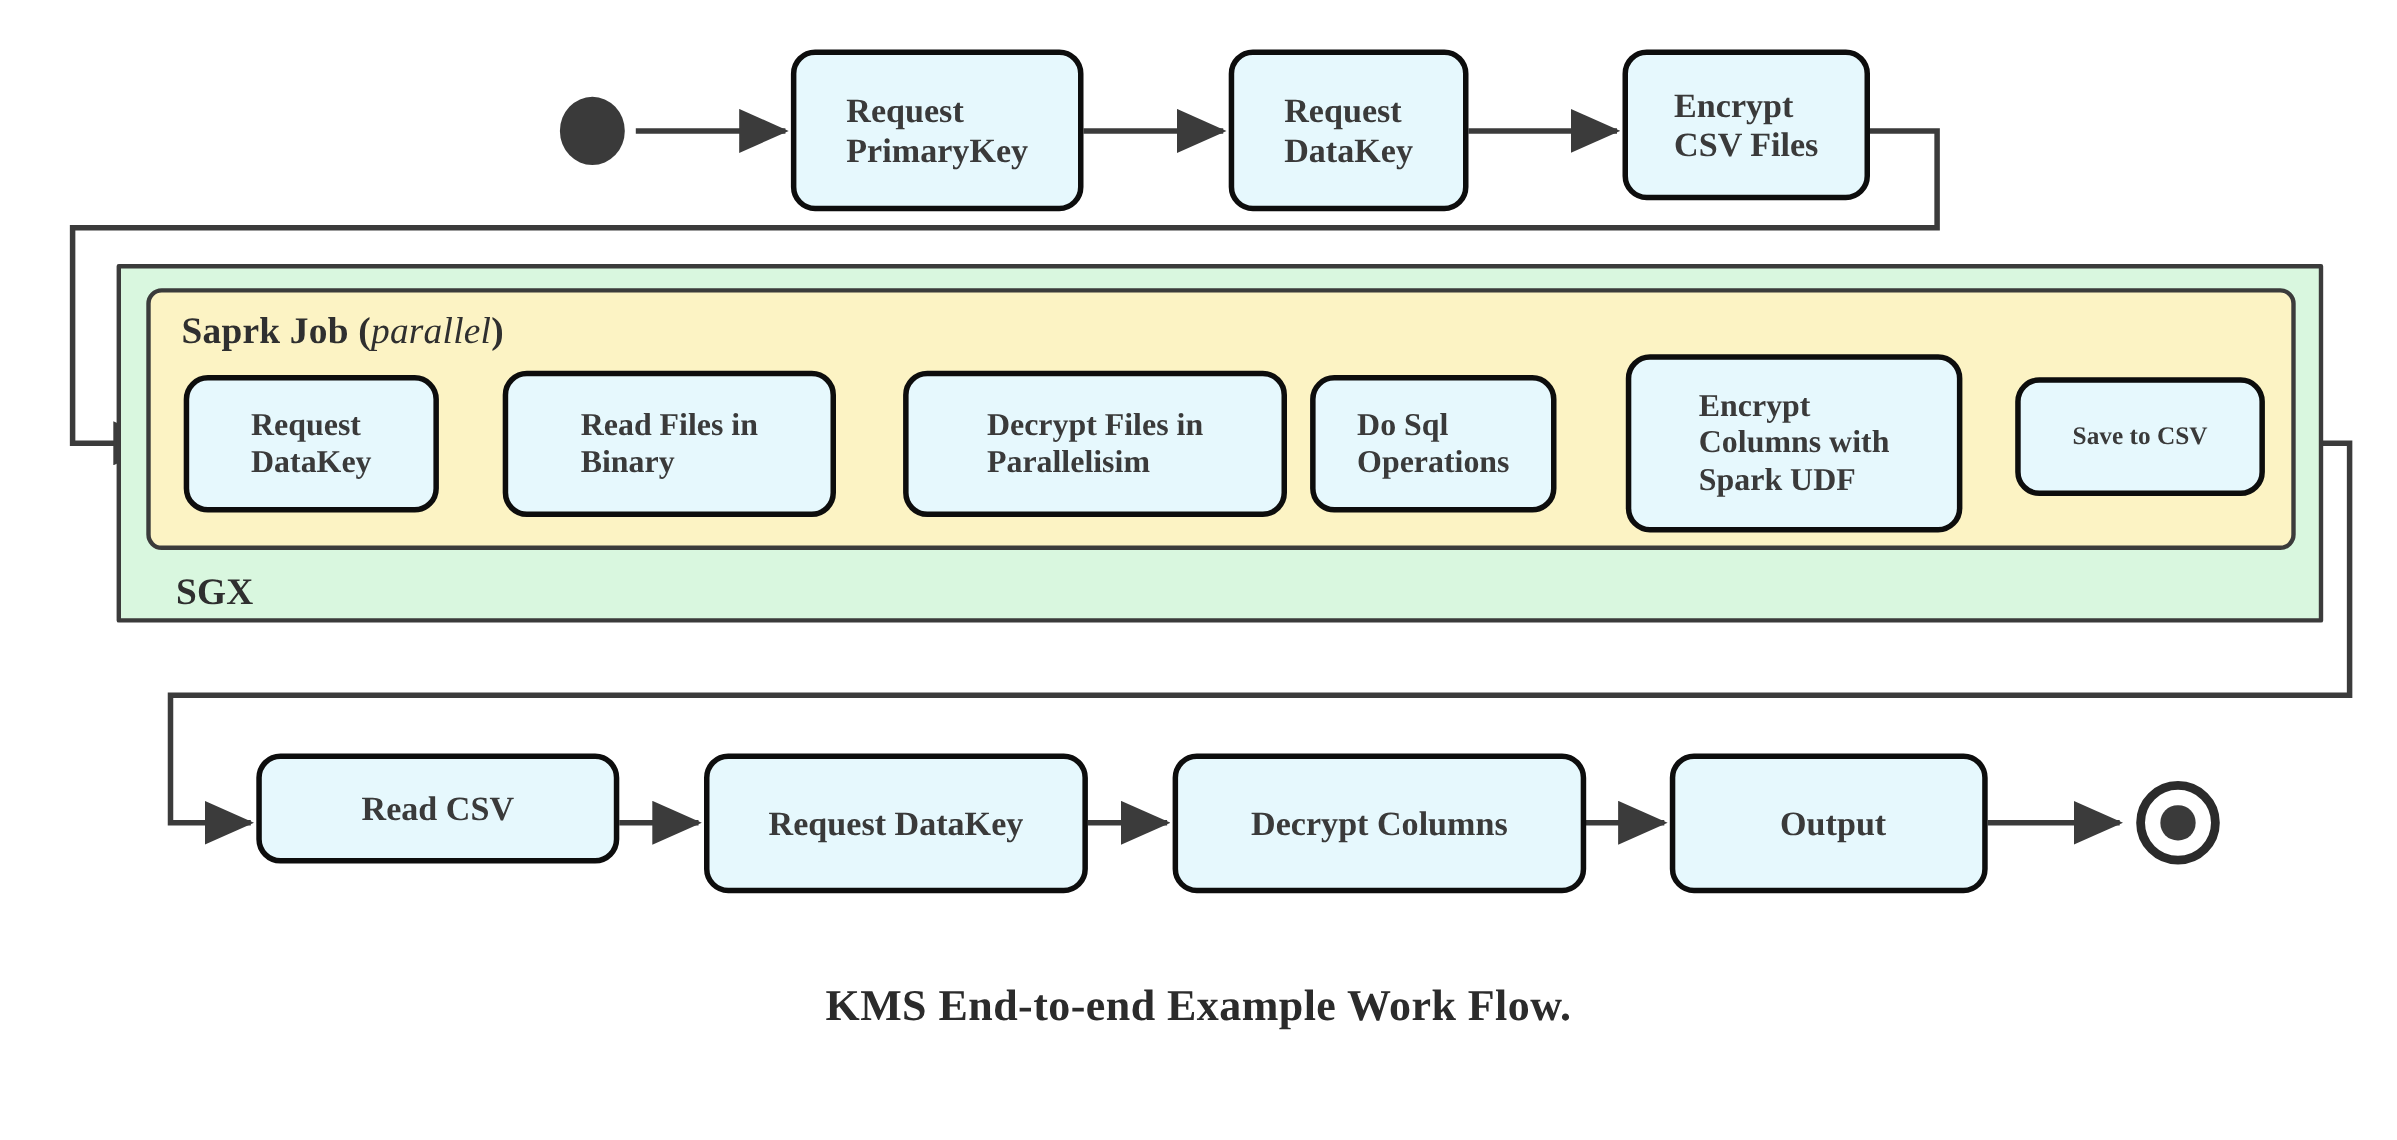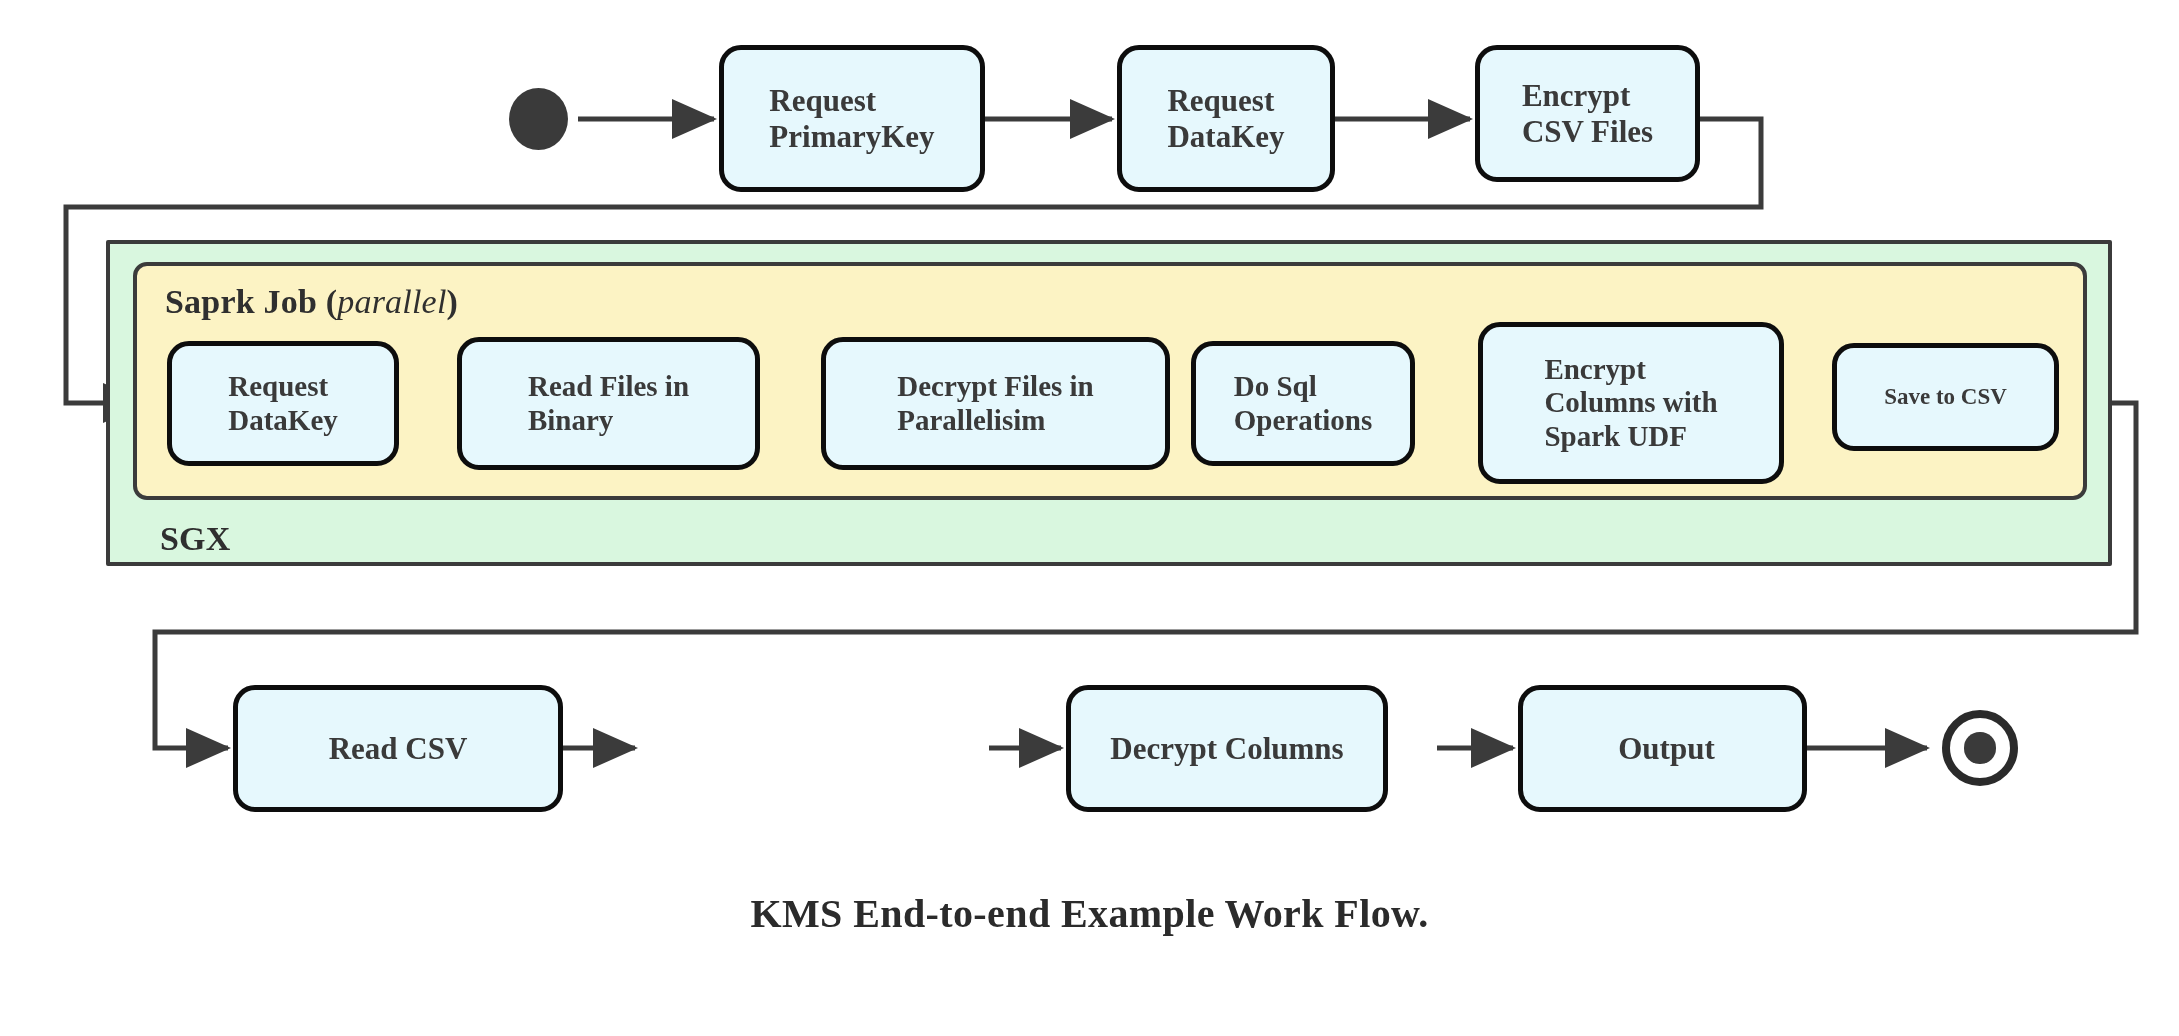--- a/index.html
+++ b/index.html
@@ -209,28 +209,33 @@
       <span>Spark UDF</span>
     </div>
   </div>
 
   <div class="node" style="left:1832px; top:343px; width:227px; height:108px; font-size:23px;">
     <div>
       <span>Save to CSV</span>
     </div>
   </div>
 
-  <div class="node" style="left:233px; top:685px; width:330px; height:127px;">
+  <div class="node" style="left:233px; top:685px; width:330px; height:100px;">
     <div>
       <span>Read CSV</span>
     </div>
   </div>
 
-
-  <div class="node" style="left:1066px; top:685px; width:322px; height:127px;">
+  <div class="node" style="left:640px; top:685px; width:349px; height:127px;">
+    <div>
+      <span>Request DataKey</span>
+    </div>
+  </div>
+
+  <div class="node" style="left:1066px; top:685px; width:376px; height:127px;">
     <div>
       <span>Decrypt Columns</span>
     </div>
   </div>
 
   <div class="node" style="left:1518px; top:685px; width:289px; height:127px;padding-left:16px;">
     <div>
       <span>Output</span>
     </div>
   </div>

